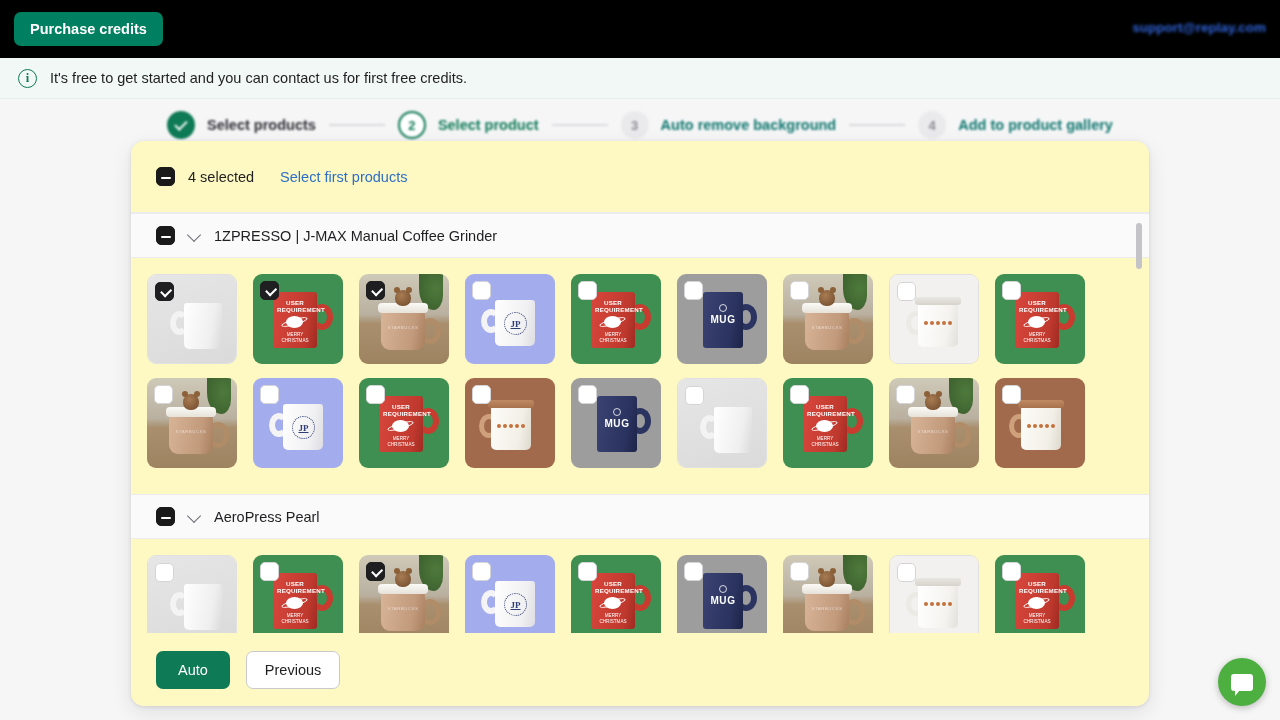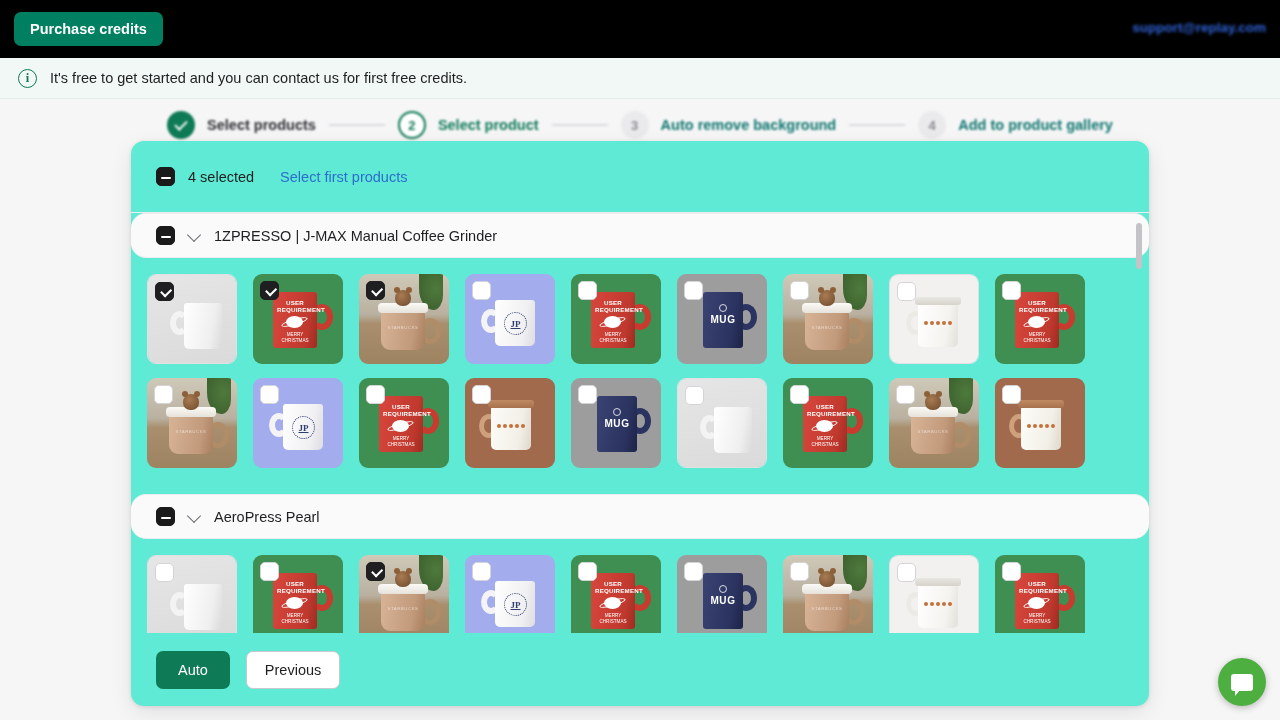--- a/index.html
+++ b/index.html
@@ -84,21 +84,21 @@
     margin: 0 13px;
   }
   .check-glyph { display:block; width:12px; height:7px;
     border-left: 2.4px solid #fff; border-bottom: 2.4px solid #fff;
     transform: rotate(-45deg) translate(1px,-1px); }
 
   
   .card {
     position: absolute; left: 131px; top: 141px;
     width: 1018px; height: 565px;
-    background: #5eead4;
+    background: #fef9c3;
     border-radius: 13px;
     box-shadow: 0 1px 4px rgba(0,0,0,0.10), 0 7px 22px rgba(0,0,0,0.09);
     overflow: hidden;
   }
 
   .card-header {
     height: 72px; display: flex; align-items: center;
     padding-left: 25px; gap: 13px;
     border-bottom: 1px solid #ececee;
   }
@@ -132,21 +132,20 @@
     width: 6px; height: 46px; background: #c4c4c8;
     border-radius: 3px; cursor: pointer;
   }
 
   .group-header {
     height: 45px; display: flex; align-items: center;
     padding-left: 25px; gap: 13px;
     background: #fafafb;
     border-top: 1px solid #ececee;
     border-bottom: 1px solid #ececee;
-    border-radius: 15px;
   }
   .chev {
     width: 13px; height: 13px; flex: 0 0 13px;
     position: relative; cursor: pointer;
   }
   .chev::after {
     content:''; position:absolute; left:1px; top:1px;
     width: 9px; height: 9px;
     border-right: 1.9px solid #6b6b73;
     border-bottom: 1.9px solid #6b6b73;

